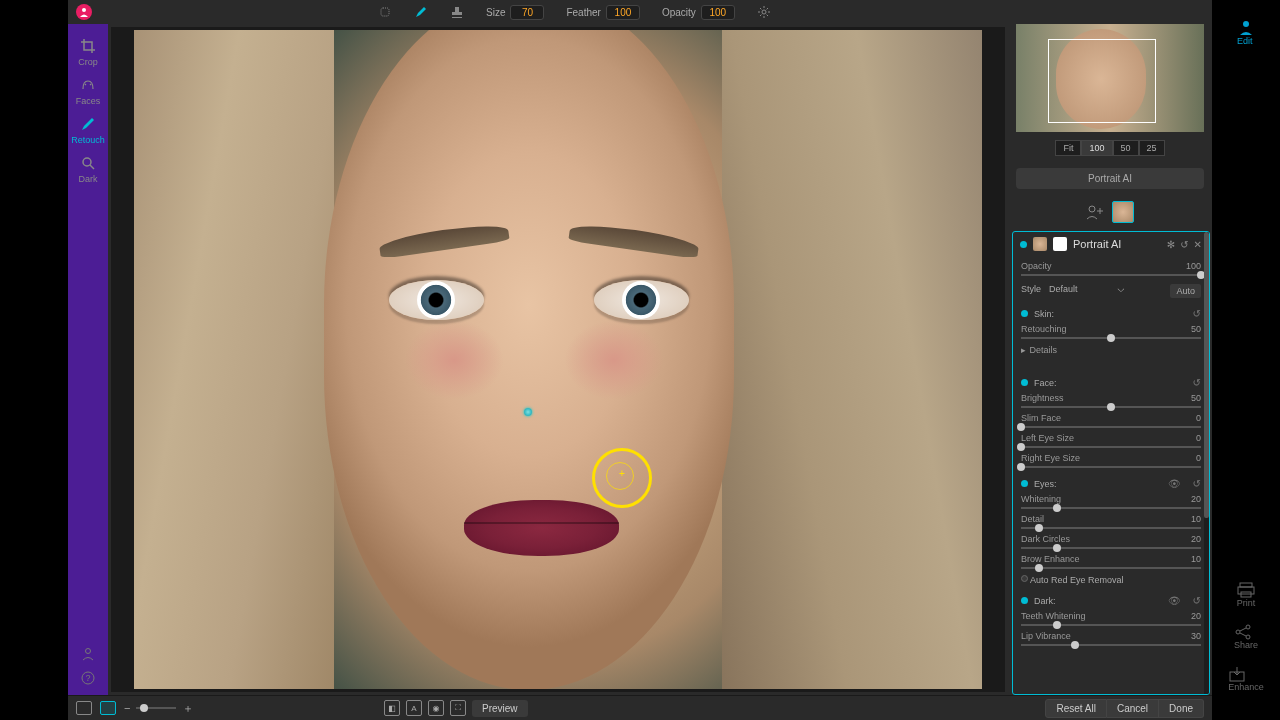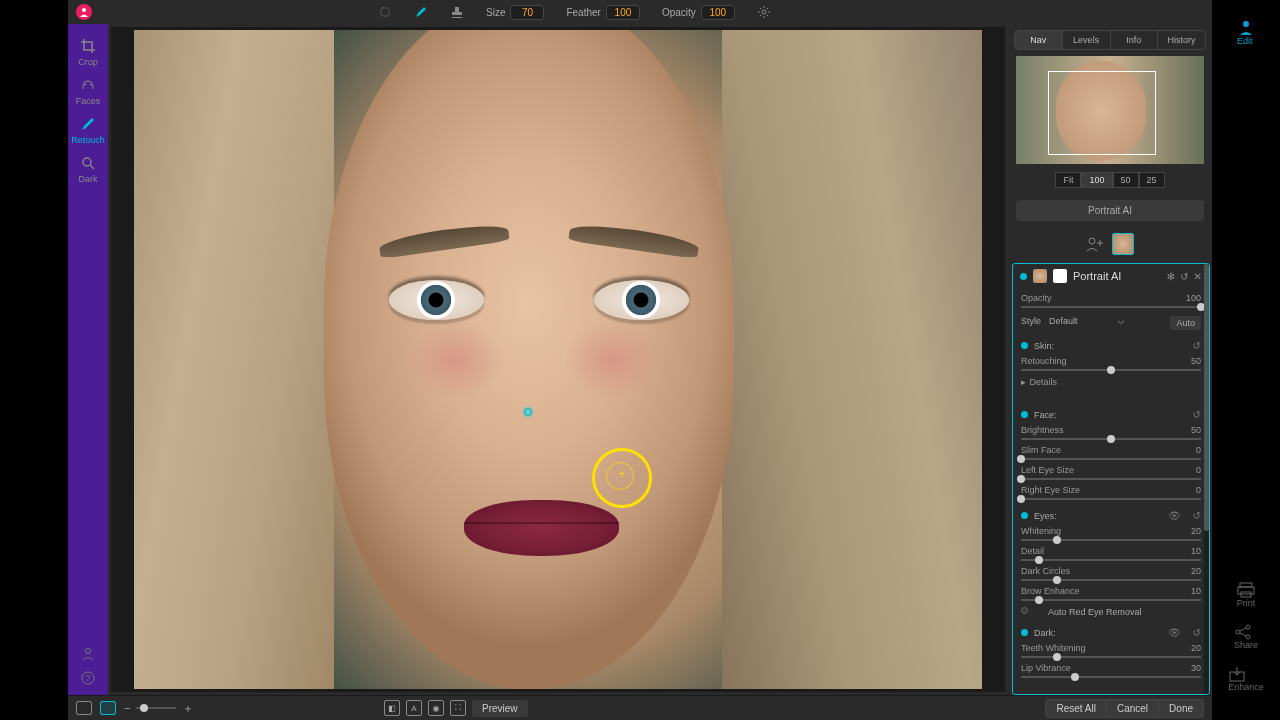--- a/index.html
+++ b/index.html
@@ -65,21 +65,21 @@
 .srow{margin-top:5px}
 .slabel{display:flex;justify-content:space-between;font-size:9px;color:#999;margin-bottom:3px}
 .strack{height:2px;background:#555;position:relative;margin-top:2px}
 .sthumb{position:absolute;width:8px;height:8px;border-radius:50%;background:#ccc;top:-3px;margin-left:-4px}
 .styr{display:flex;align-items:flex-start;gap:8px;margin:8px 0;font-size:9px}
 .stysel{flex:1;background:#2a2a2a;border:none;color:#aaa;font-size:9px}
 .autobtn{background:#3a3a3a;border-radius:2px;padding:2px 6px;font-size:9px;cursor:pointer}
 .sect{display:flex;align-items:center;gap:6px;margin:10px 0 4px;font-size:9px;color:#aaa}
 .sect .reset{margin-left:auto;color:#777;font-size:10px}
 .details{display:flex;align-items:center;gap:4px;margin:6px 0;font-size:9px;color:#999;cursor:pointer}
-.chk{display:flex;align-items:flex-start;gap:20px;margin:6px 0;font-size:9px}
+.chk{display:flex;align-items:flex-start;gap:2px;margin:6px 0;font-size:9px}
 .bottom{height:24px;background:#2a2a2a;border-top:1px solid #1a1a1a;display:flex;align-items:center;padding:0 8px;gap:8px}
 .bicon{width:14px;height:12px;border:1px solid #888;border-radius:2px;cursor:pointer}
 .bicon.active{border-color:#00bcd4;background:rgba(0,188,212,0.15)}
 .zslide{display:flex;align-items:center;gap:6px;font-size:11px}
 .bcen{position:absolute;left:316px;display:flex;gap:6px;align-items:center}
 .bic2{width:14px;height:14px;border:1px solid #888;border-radius:2px;display:flex;align-items:center;justify-content:center;font-size:8px;cursor:pointer}
 .prevbtn{background:#3a3a3a;border-radius:3px;padding:3px 10px;font-size:10px;cursor:pointer;color:#ccc}
 .bright{margin-left:auto;display:flex;gap:0}
 .bbtn{background:#3a3a3a;border:1px solid #444;padding:3px 10px;font-size:10px;cursor:pointer;color:#ccc}
 .bbtn+.bbtn{border-left:none}
@@ -190,26 +190,20 @@
           <div class="brow r"></div>
         <div class="eye l"></div>
           <div class="eye r"></div>
         <div class="nosering"></div>
         <div class="lips"></div>
         <div class="annot"></div>
       </div>
     </div>
 
     <div class="right">
-      <div class="rtabs">
-        <div class="rtab active">Nav</div>
-        <div class="rtab">Levels</div>
-        <div class="rtab">Info</div>
-        <div class="rtab">History</div>
-      </div>
       <div class="navthumb">
           <div class="mini"></div>
           <div class="navbox"></div>
         </div>
       <div class="zoombar">
         <span class="zbtn">Fit</span>
         <span class="zbtn active">100</span>
         <span class="zbtn">50</span>
         <span class="zbtn">25</span>
       </div>

